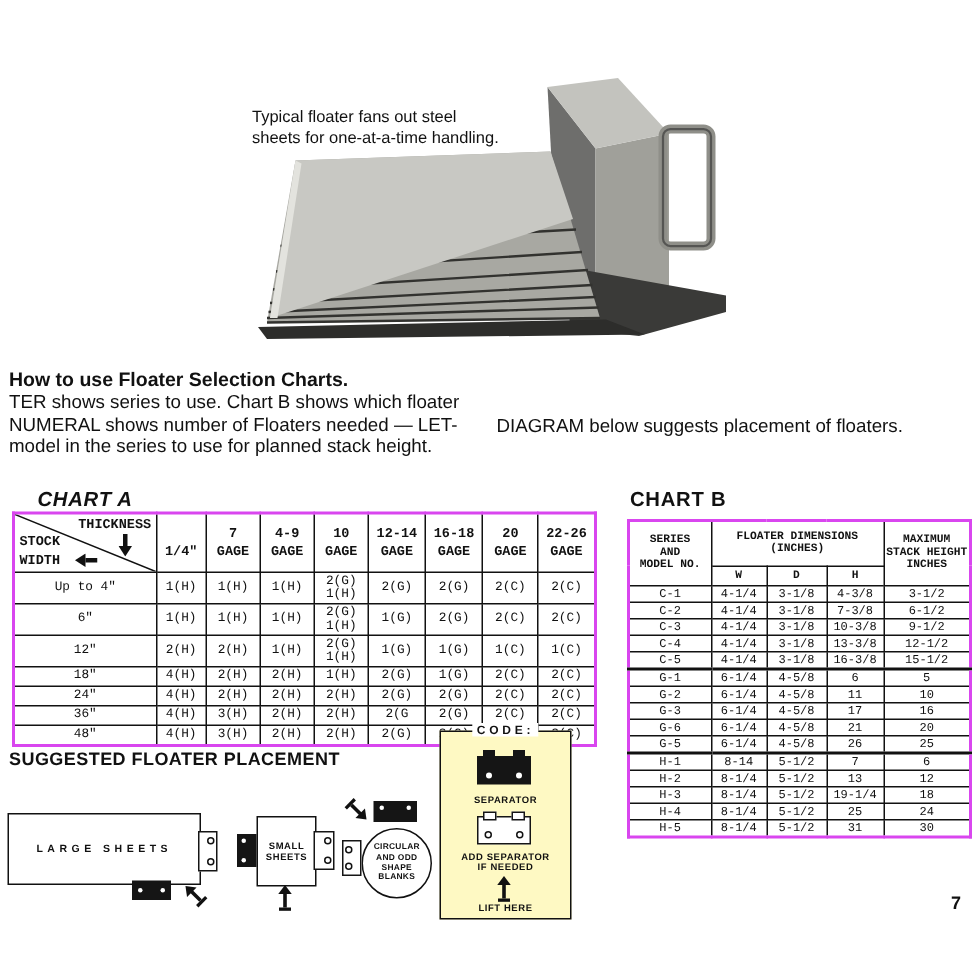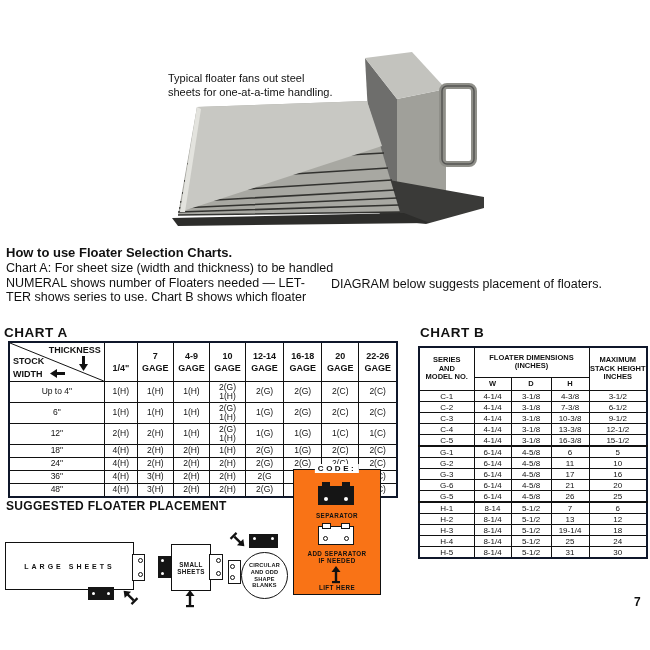--- a/index.html
+++ b/index.html
@@ -13,21 +13,21 @@
 
   
   .caption { left:168px; top:72px; width:230px; font-size:11px; font-weight:normal; line-height:13.5px; }
   .howto-h { left:6px; top:245px; font-size:13px; font-weight:bold; }
   .howto-body { left:6px; top:261px; width:336px; font-size:12.5px; line-height:14.6px; }
   .aside { left:331px; top:277px; width:316px; font-size:12.5px; }
 
   
   .chart-title { font-size:13.5px; font-weight:bold; letter-spacing:0.5px; }
   table { border-collapse:collapse; table-layout:fixed; }
-  .grid { border:2px solid #0f172a; }
+  .grid { border:2px solid #d946ef;font-family:Liberation Mono, monospace; }
   .grid th, .grid td { border:1px solid #111; text-align:center; vertical-align:middle; padding:0; }
 
   #chartA-table { left:8px; top:341px; width:390px; }
   #chartA-table th { font-size:9px; line-height:10px; font-weight:bold; }
   #chartA-table td { font-size:8.5px; line-height:9.5px; white-space:pre-line; }
   #chartA-table tr.dbl td { height:20px; }
   #chartA-table tr.sgl td { height:12px; }
   .corner { position:relative; height:38px; }
   .corner svg.diag { position:absolute; left:0; top:0; width:100%; height:100%; }
   .corner .lbl { position:absolute; font-size:9px; font-weight:bold; }
@@ -47,21 +47,21 @@
   .sep { position:absolute; }
   .sep.blk { background:#151515; }
   .sep.wht { background:#fff; border:1.5px solid #151515; box-sizing:border-box; }
   .dot { position:absolute; border-radius:50%; }
   .dot.w { width:3px; height:3px; background:#fff; }
   .dot.o { width:3px; height:3px; background:#fff; border:1px solid #111; }
   .bump { position:absolute; top:-4px; height:5px; }
   .bump.blk { background:#151515; }
   .bump.wht { background:#fff; border:1.5px solid #151515; box-sizing:border-box; height:6px; }
 
-  .code-box { left:293px; top:469px; width:86px; height:124px; border:1.5px solid #111; background:#f97316; }
+  .code-box { left:293px; top:487px; width:86px; height:124px; border:1.5px solid #111; background:#fef9c3; }
   .code-title { position:absolute; top:-6px; left:50%; transform:translateX(-50%); background:#fff;
                 padding:0 3px; font-size:8px; font-weight:bold; letter-spacing:2.5px; white-space:nowrap; }
   .circle { border:1.5px solid #111; border-radius:50%; background:#fff;
             display:flex; align-items:center; justify-content:center; }
   .circle .tiny-label { font-size:5.6px; line-height:6.6px; letter-spacing:0.2px; }
   .pagenum { left:634px; top:595px; font-size:12px; font-weight:bold; }
 </style>
 </head>
 <body>
 
@@ -83,27 +83,27 @@
 
   <polygon points="50,190 67,85 237,79 252,124" fill="#c8c8c3"></polygon>
   <polygon points="50,190 67,85 71,87 55,190" fill="#e3e3de"></polygon>
 </svg>
 
 <div class="abs caption pre">Typical floater fans out steel
 sheets for one-at-a-time handling.</div>
 
 <div class="abs howto-h">How to use Floater Selection Charts.</div>
 <div class="abs howto-body">
-  <div>Chart A: For sheet size (width and thickness) to be handled</div>
+  <div>TER shows series to use. Chart B shows which floater</div>
   <div>NUMERAL shows number of Floaters needed — LET-</div>
-  <div>TER shows series to use. Chart B shows which floater</div>
+  <div>model in the series to use for planned stack height.</div>
 </div>
 <div class="abs aside">DIAGRAM below suggests placement of floaters.</div>
 
-<div class="abs chart-title" style="left:4px; top:325px;">CHART A</div>
+<div class="abs chart-title" style="left:25px; top:325px;font-style:italic;">CHART A</div>
 
 <table class="abs grid" id="chartA-table">
   <colgroup>
     <col style="width:95px">
       <col style="width:33px">
       <col style="width:36px">
       <col style="width:36px">
     <col style="width:36px">
       <col style="width:38px">
       <col style="width:38px">

